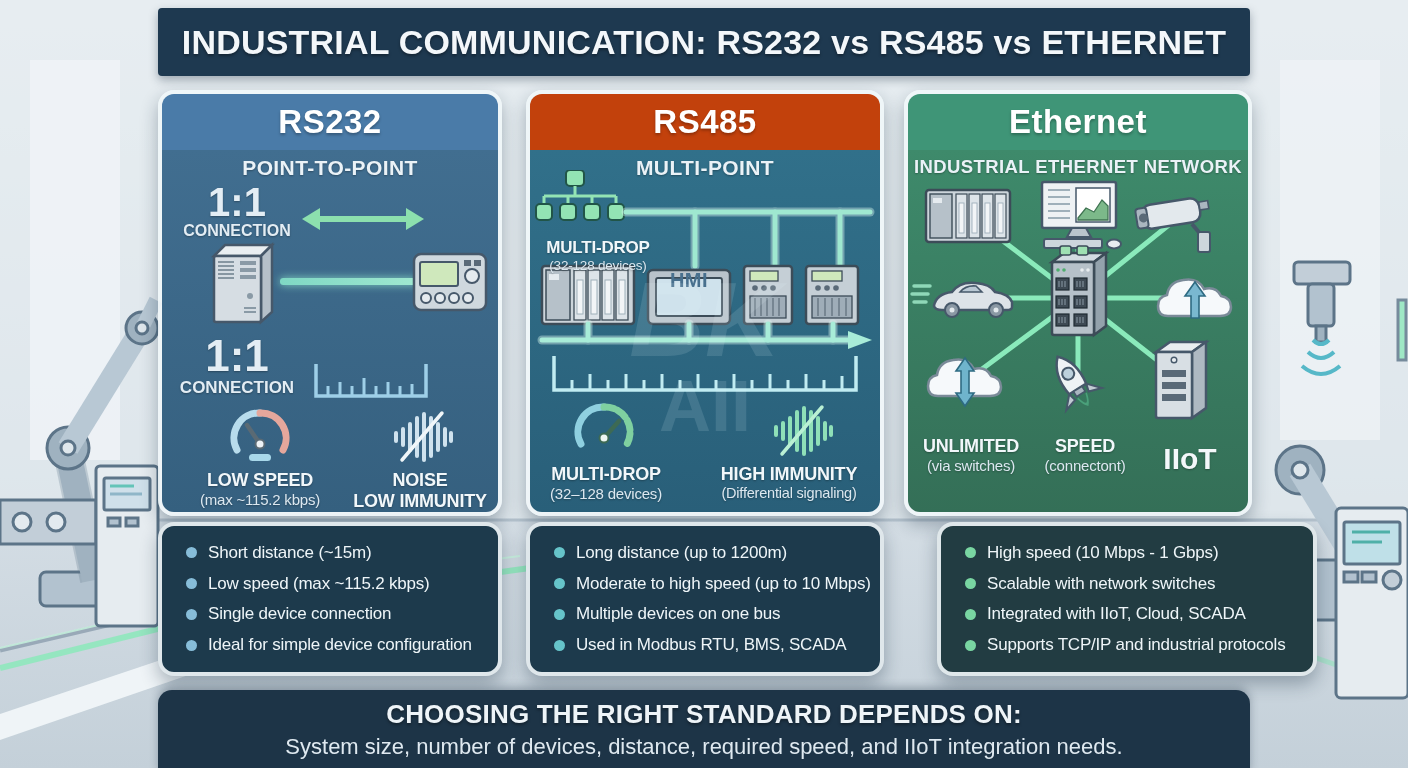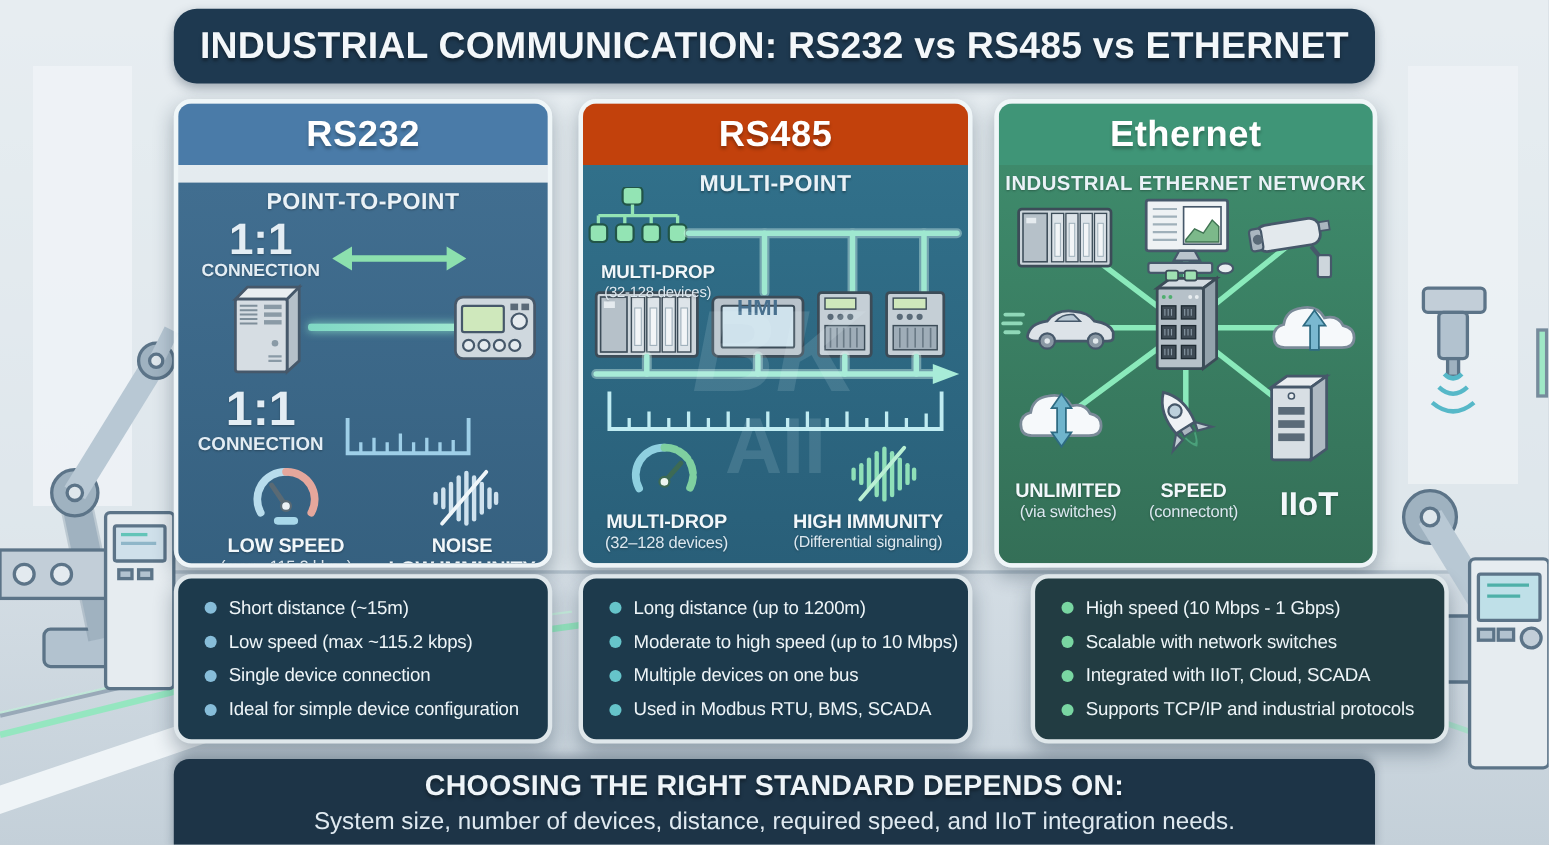--- a/index.html
+++ b/index.html
@@ -2,39 +2,39 @@
 <html><head>
 <meta charset="utf-8">
 <style>
   html,body{margin:0;padding:0;background:#aeb9c2;}
   .canvas{position:relative;width:1408px;height:768px;overflow:hidden;
     font-family:"Liberation Sans",sans-serif;background:#d5dee5;}
   .bg{position:absolute;left:0;top:0;z-index:0;}
 
   
   .titlebar{position:absolute;left:158px;top:8px;width:1092px;height:68px;z-index:3;
-    background:#1e3950;border-radius:21px;display:flex;align-items:center;justify-content:center;
+    background:#1e3950;border-radius:4px;display:flex;align-items:center;justify-content:center;
     font-size:34px;font-weight:bold;color:#f3f7fa;letter-spacing:.2px;
     box-shadow:0 4px 10px rgba(20,40,60,.35);text-shadow:0 2px 3px rgba(0,0,0,.35);}
 
   
   .col-card{position:absolute;top:90px;height:426px;z-index:2;border-radius:16px;
     border:4px solid rgba(240,246,249,.92);box-shadow:0 8px 18px rgba(20,40,60,.32);
     overflow:hidden;box-sizing:border-box;}
   .c1{left:158px;width:344px;border-radius:16px;}
   .c2{left:526px;width:358px;}
   .c3{left:904px;width:348px;}
   .col-header{height:56px;display:flex;align-items:center;justify-content:center;
     font-size:33px;font-weight:bold;color:#ffffff;letter-spacing:.5px;
     text-shadow:0 2px 3px rgba(0,0,0,.28);}
   .h1{background:linear-gradient(180deg,#538川0,#4a7ba8);background:#4a7ba8;}
   .h2{background:#c2410c;}
   .h3{background:#3f9577;}
   .col-body{position:relative;width:100%;height:362px;}
-  .b1{background:linear-gradient(180deg,#41湾,#35607f);background:linear-gradient(180deg,#416e90,#35607f);margin-top:16px;}
+  .b1{background:linear-gradient(180deg,#41湾,#35607f);background:linear-gradient(180deg,#416e90,#35607f);}
   .b2{background:linear-gradient(180deg,#31708a,#295f79);}
   .b3{background:linear-gradient(180deg,#3e8a6b,#346f57);}
 
   .subtitle{position:absolute;top:6px;left:0;right:0;text-align:center;font-weight:bold;
     color:#eaf2f7;letter-spacing:.4px;text-shadow:0 1px 2px rgba(0,0,0,.3);}
 
   .conn{position:absolute;text-align:center;color:#e3edf4;text-shadow:0 1px 2px rgba(0,0,0,.3);}
   .conn .cb{font-weight:bold;line-height:1;}
   .conn .cs{font-weight:bold;}
 

